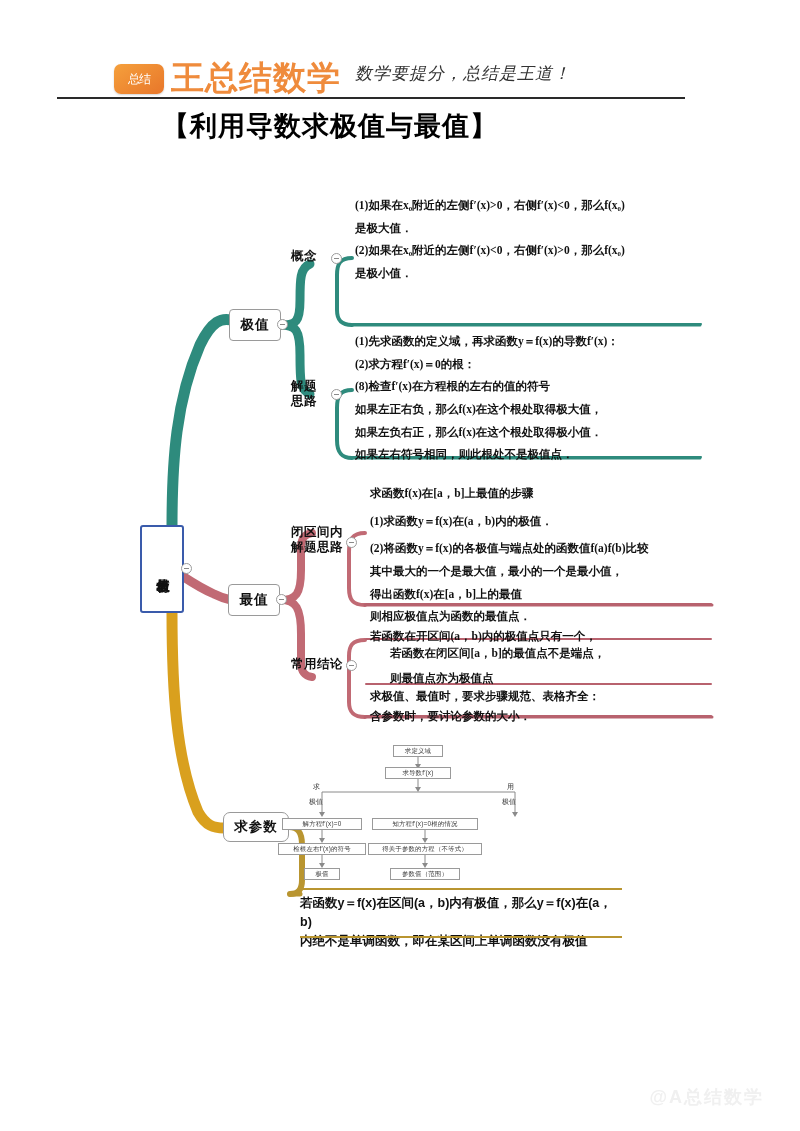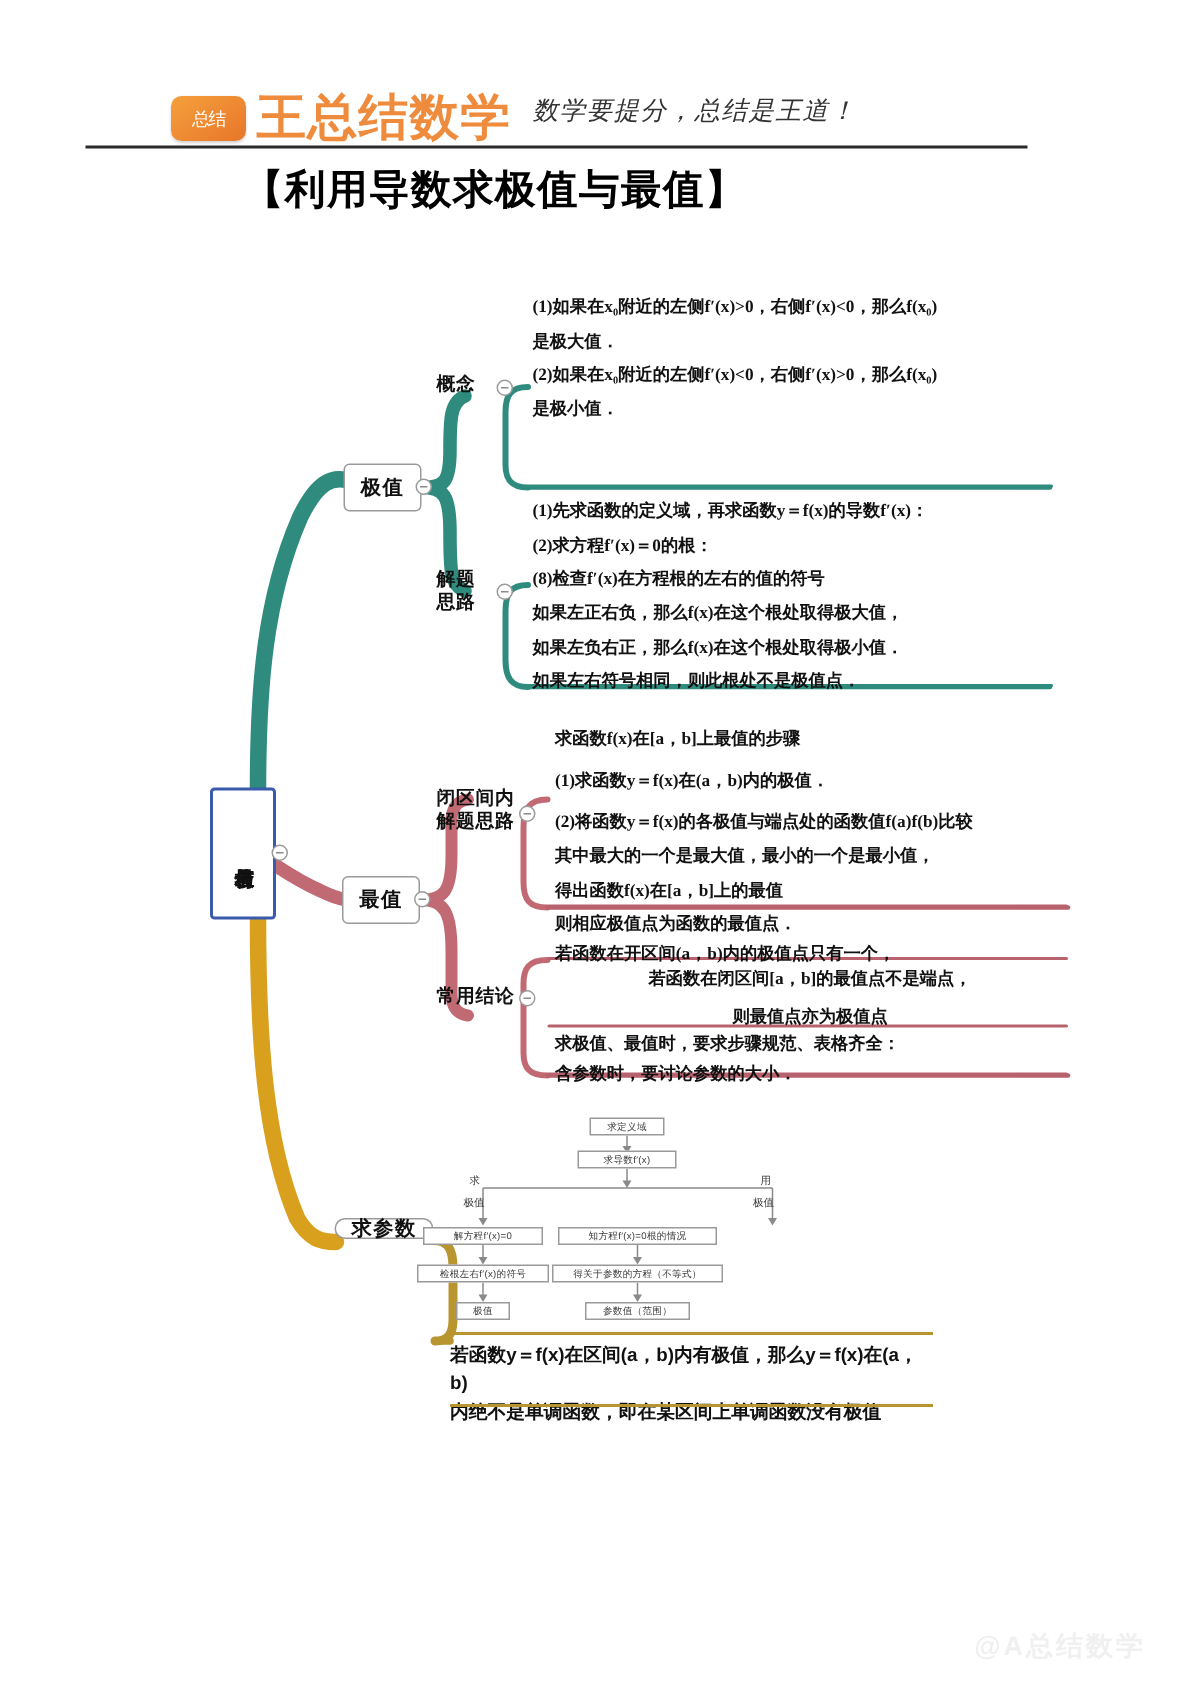--- a/index.html
+++ b/index.html
@@ -55,21 +55,21 @@
     border:2px solid #3a5bab;background:#fff;border-radius:3px;
     font-size:13px;line-height:1.15;letter-spacing:0;
     writing-mode:vertical-rl;text-orientation:upright;
   }
   .lvl1{
     border:1px solid #9a9a9a;background:#fff;border-radius:4px;
     font-size:13.5px;letter-spacing:1px;
   }
   .node-jizhi{left:229px;top:309px;width:52px;height:32px;}
   .node-zuizhi{left:228px;top:584px;width:52px;height:32px;}
-  .node-qiucanshu{left:223px;top:812px;width:66px;height:14px;border-radius:7px;}
+  .node-qiucanshu{left:223px;top:812px;width:66px;height:30px;border-radius:7px;}
 
   .leaf-label{
     position:absolute;font-family:"Liberation Sans","DejaVu Sans",sans-serif;
     font-weight:bold;color:#111;font-size:12.5px;line-height:1.18;letter-spacing:.5px;
     text-align:left;
   }
   .lab-gainian{left:291px;top:249px;}
   .lab-jieti{left:291px;top:379px;}
   .lab-biqujian{left:291px;top:525px;}
   .lab-changyong{left:291px;top:657px;}
@@ -84,21 +84,21 @@
   .ctext{
     position:absolute;
     font-family:"Liberation Serif","DejaVu Serif",serif;
     color:#111;font-weight:bold;
   }
   .ctext p{margin:0 0 4px 0;}
   .blk-gainian{left:355px;top:196px;width:345px;font-size:11.5px;line-height:1.62;}
   .blk-jieti{left:355px;top:332px;width:350px;font-size:11.5px;line-height:1.62;}
   .blk-biqujian{left:370px;top:484px;width:340px;font-size:11.5px;line-height:1.62;}
   .blk-cy1{left:370px;top:608px;width:340px;font-size:11.5px;line-height:1.42;}
-  .blk-cy2{left:370px;top:644px;width:340px;font-size:11.5px;line-height:1.62;text-align:center;}
+  .blk-cy2{left:390px;top:644px;width:340px;font-size:11.5px;line-height:1.62;}
   .blk-cy3{left:370px;top:688px;width:340px;font-size:11.5px;line-height:1.42;}
 
   .sep{position:absolute;height:1.6px;border-radius:1px;}
   .sep-teal{background:#2e8b7d;}
   .sep-rose{background:#b8626e;}
 
   
   .flow{position:absolute;left:300px;top:742px;width:300px;height:140px;}
   .fbox{
     position:absolute;box-sizing:border-box;

